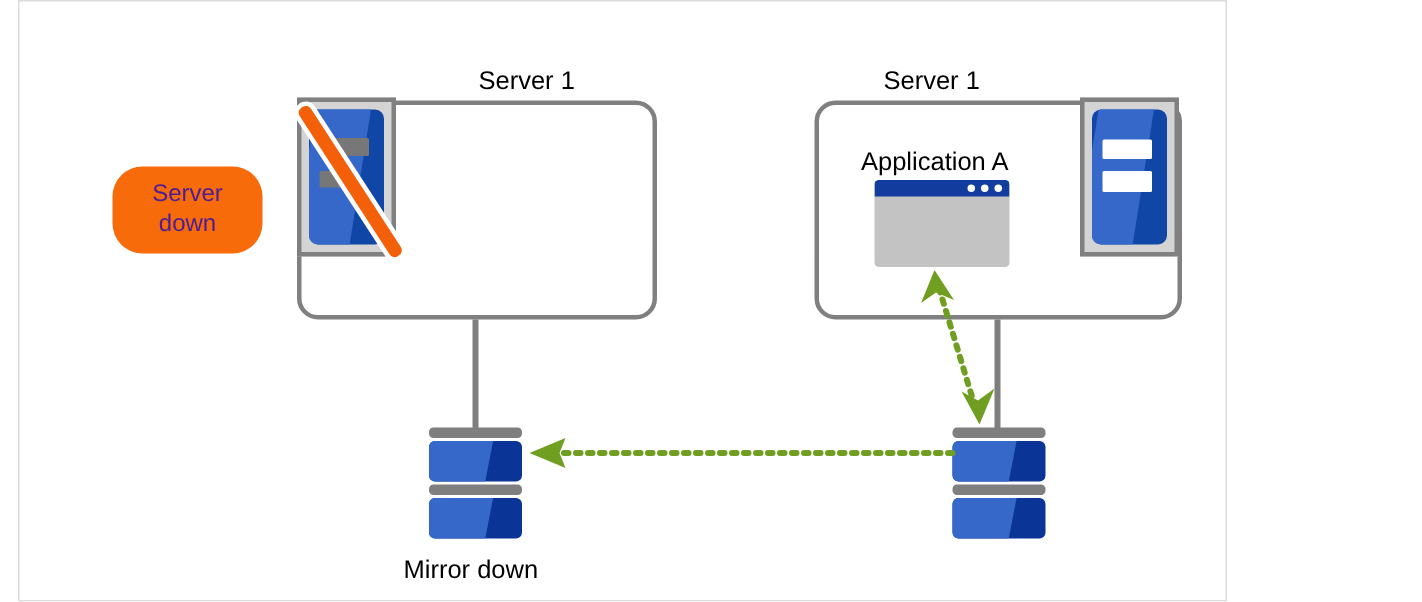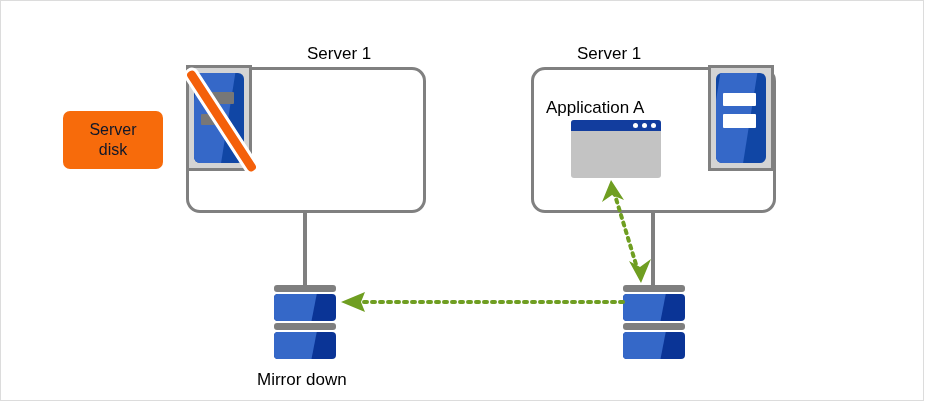--- a/index.html
+++ b/index.html
@@ -5,44 +5,45 @@
   html, body {
     margin: 0;
     padding: 0;
     background: #ffffff;
   }
   body {
     font-family: "Liberation Sans", sans-serif;
   }
   #canvas {
     position: relative;
-    width: 924px;
+    width: 806px;
     height: 401px;
     background: #ffffff;
     border: 1px solid #dcdcdc;
     box-sizing: border-box;
     overflow: hidden;
+    margin-left: 12px;
   }
   .abs { position: absolute; }
 
   
   .caption {
     font-size: 17px;
     color: #000000;
     white-space: nowrap;
     line-height: 1;
   }
 
   
   .badge {
     width: 100px;
     height: 58px;
     background: #f76b0b;
-    border-radius: 7px;
-    color: #0f172a;
+    border-radius: 20px;
+    color: #4c1d95;
     font-size: 16px;
     line-height: 20px;
     display: flex;
     flex-direction: column;
     align-items: center;
     justify-content: center;
     text-align: center;
   }
 
   
@@ -142,39 +143,39 @@
 <body>
 
 <div id="canvas">
 
   <div class="abs caption" style="left:306px; top:44px;">Server 1</div>
 
   <div class="abs caption" style="left:576px; top:44px;">Server 1</div>
 
   <div class="abs badge" style="left:62px; top:110px;">
     <span>Server</span>
-    <span>disk</span>
+    <span>down</span>
   </div>
 
   <div class="abs server-box" style="left:185px; top:66px; width:240px; height:146px;"></div>
 
   <div class="abs srv-icon" style="left:185px; top:64px; width:66px; height:106px;">
     <div class="srv-tower">
       <div class="sheen"></div>
       <div class="srv-bar" style="left:27%; top:21%; width:52%; height:13%; background:#777777;"></div>
       <div class="srv-bar" style="left:13%; top:45%; width:52%; height:13%; background:#777777;"></div>
     </div>
     <div class="srv-slash" style="left:2px; top:-2px; width:9px; height:118px;
          transform: rotate(-33deg); transform-origin: 50% 50%;
          position:absolute; left:28px; top:-6px;"></div>
   </div>
 
   <div class="abs server-box" style="left:530px; top:66px; width:245px; height:146px;"></div>
 
-  <div class="abs caption" style="left:545px; top:98px;text-align:right;">Application A</div>
+  <div class="abs caption" style="left:561px; top:98px;text-align:right;">Application A</div>
 
   <div class="abs appwin" style="left:570px; top:119px; width:90px; height:58px;">
     <div class="appwin-title">
       <span class="appwin-dot"></span>
       <span class="appwin-dot"></span>
       <span class="appwin-dot"></span>
     </div>
   </div>
 
   <div class="abs srv-icon" style="left:707px; top:64px; width:66px; height:106px;">

